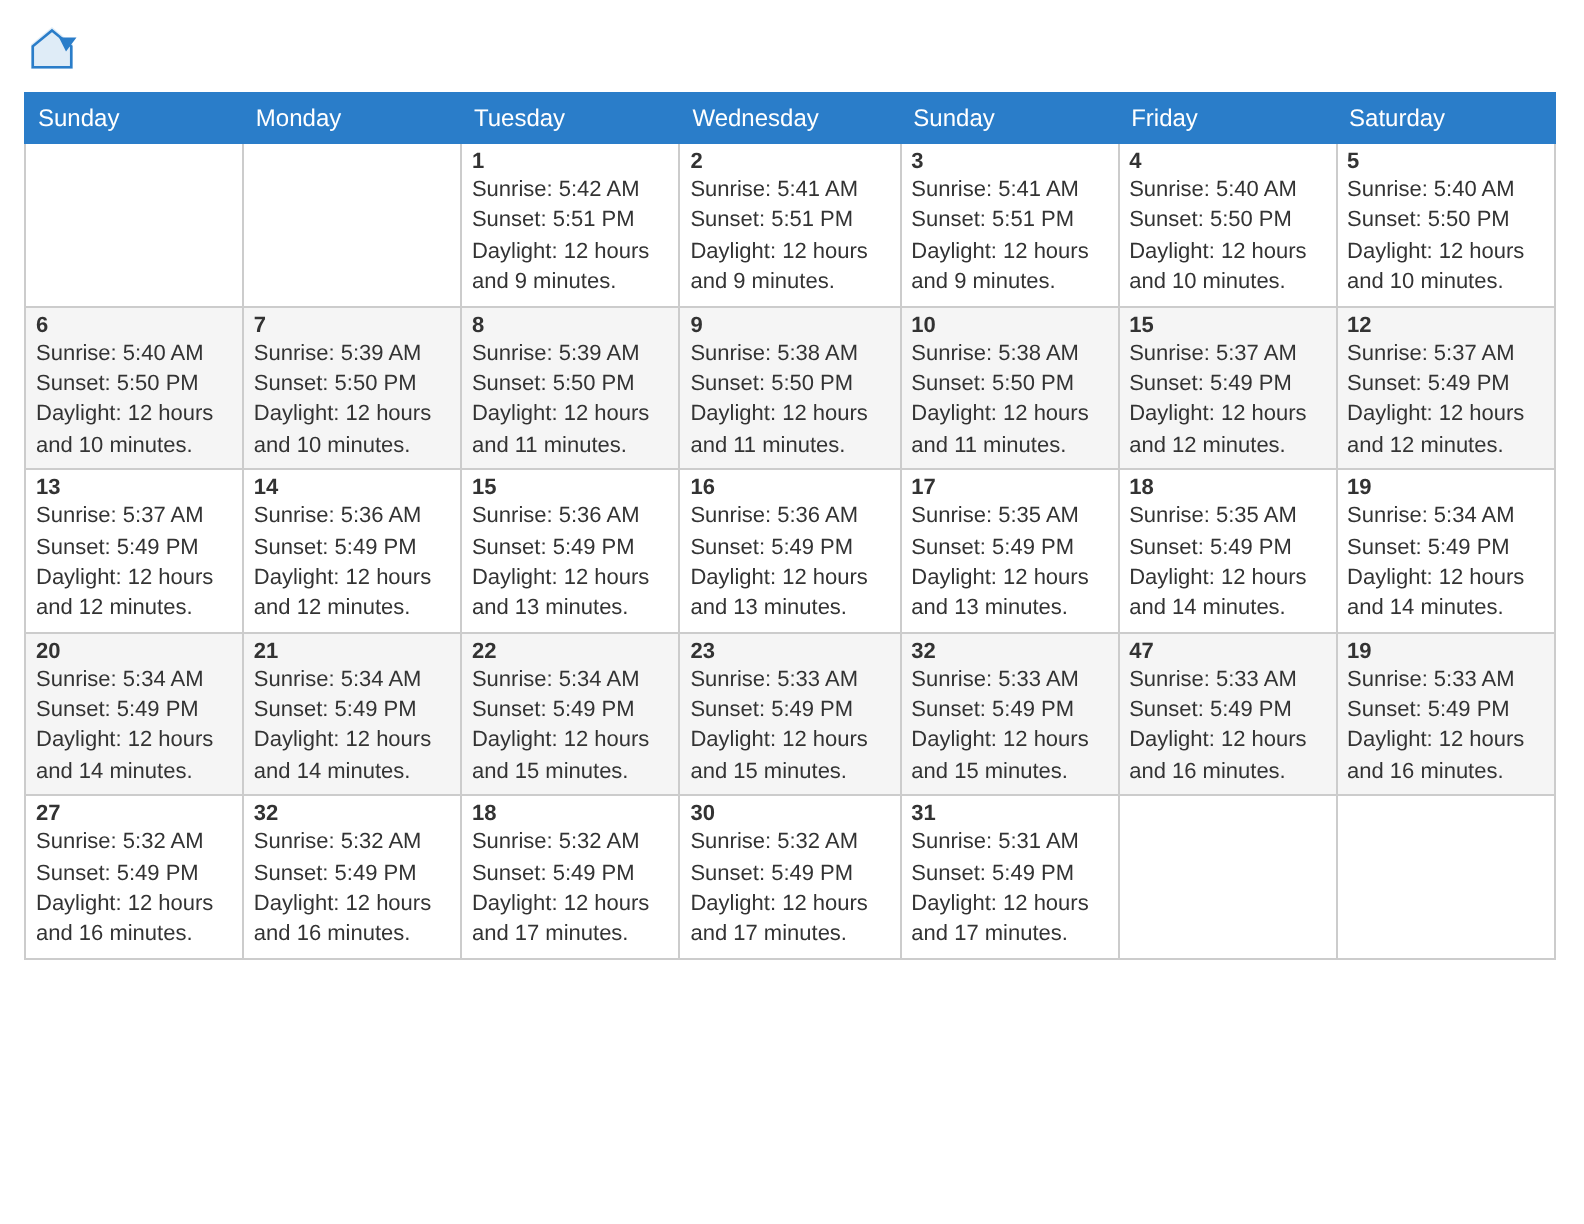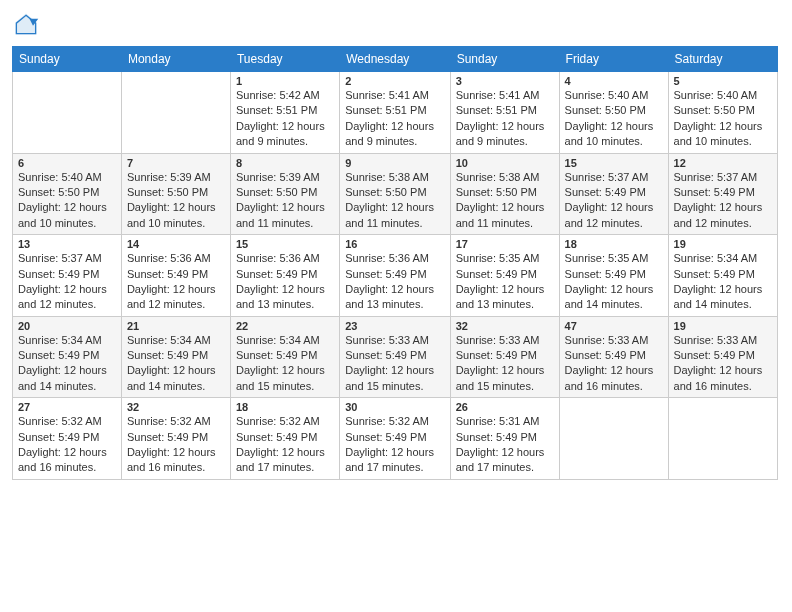--- a/index.html
+++ b/index.html
@@ -262,21 +262,21 @@
           </td>
           <td>
             <span class="day-number">18</span>
             <div class="day-info">Sunrise: 5:32 AM<br>Sunset: 5:49 PM<br>Daylight: 12 hours and 17 minutes.</div>
           </td>
           <td>
             <span class="day-number">30</span>
             <div class="day-info">Sunrise: 5:32 AM<br>Sunset: 5:49 PM<br>Daylight: 12 hours and 17 minutes.</div>
           </td>
           <td>
-            <span class="day-number">26</span>
+            <span class="day-number">31</span>
             <div class="day-info">Sunrise: 5:31 AM<br>Sunset: 5:49 PM<br>Daylight: 12 hours and 17 minutes.</div>
           </td>
           <td class="empty-cell"></td>
           <td class="empty-cell"></td>
         </tr>
       </tbody>
   </table>
 </div>
 
 </body></html>

